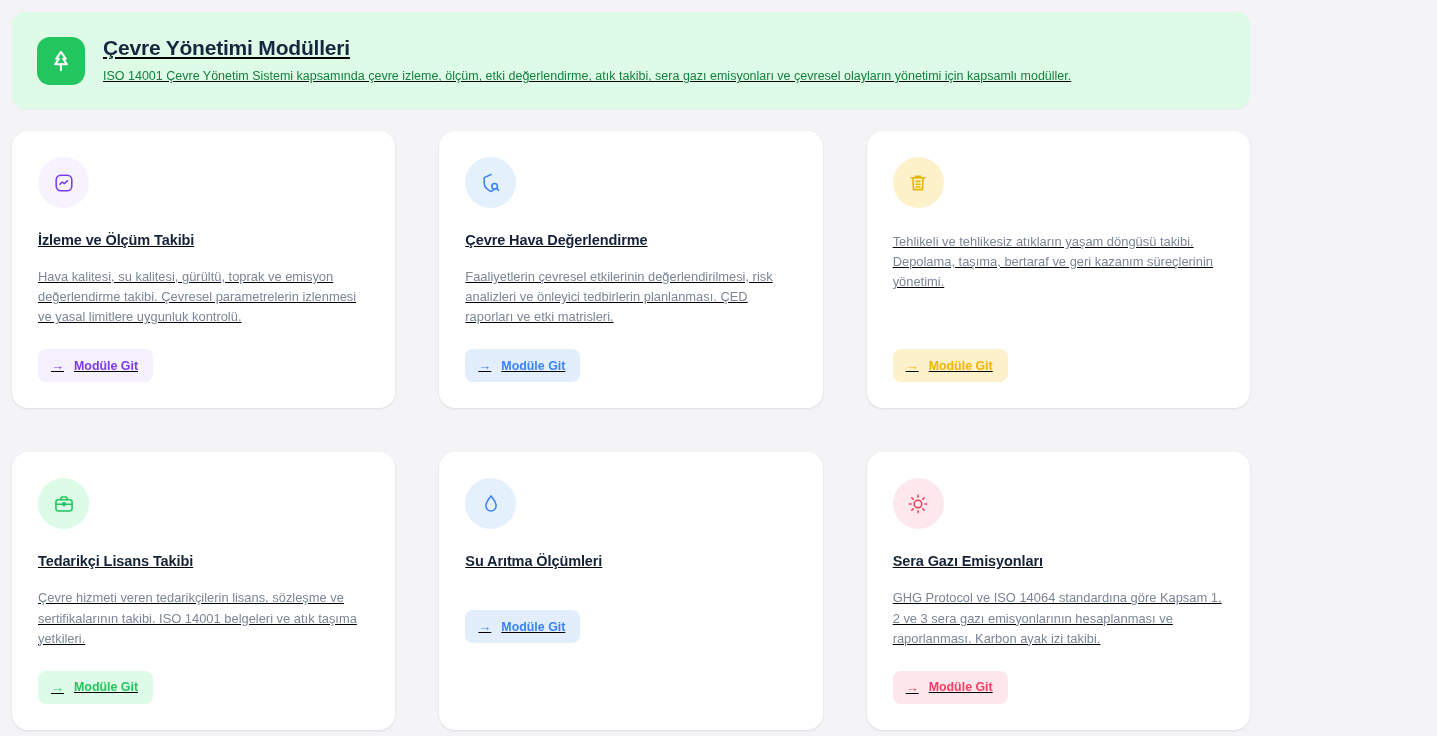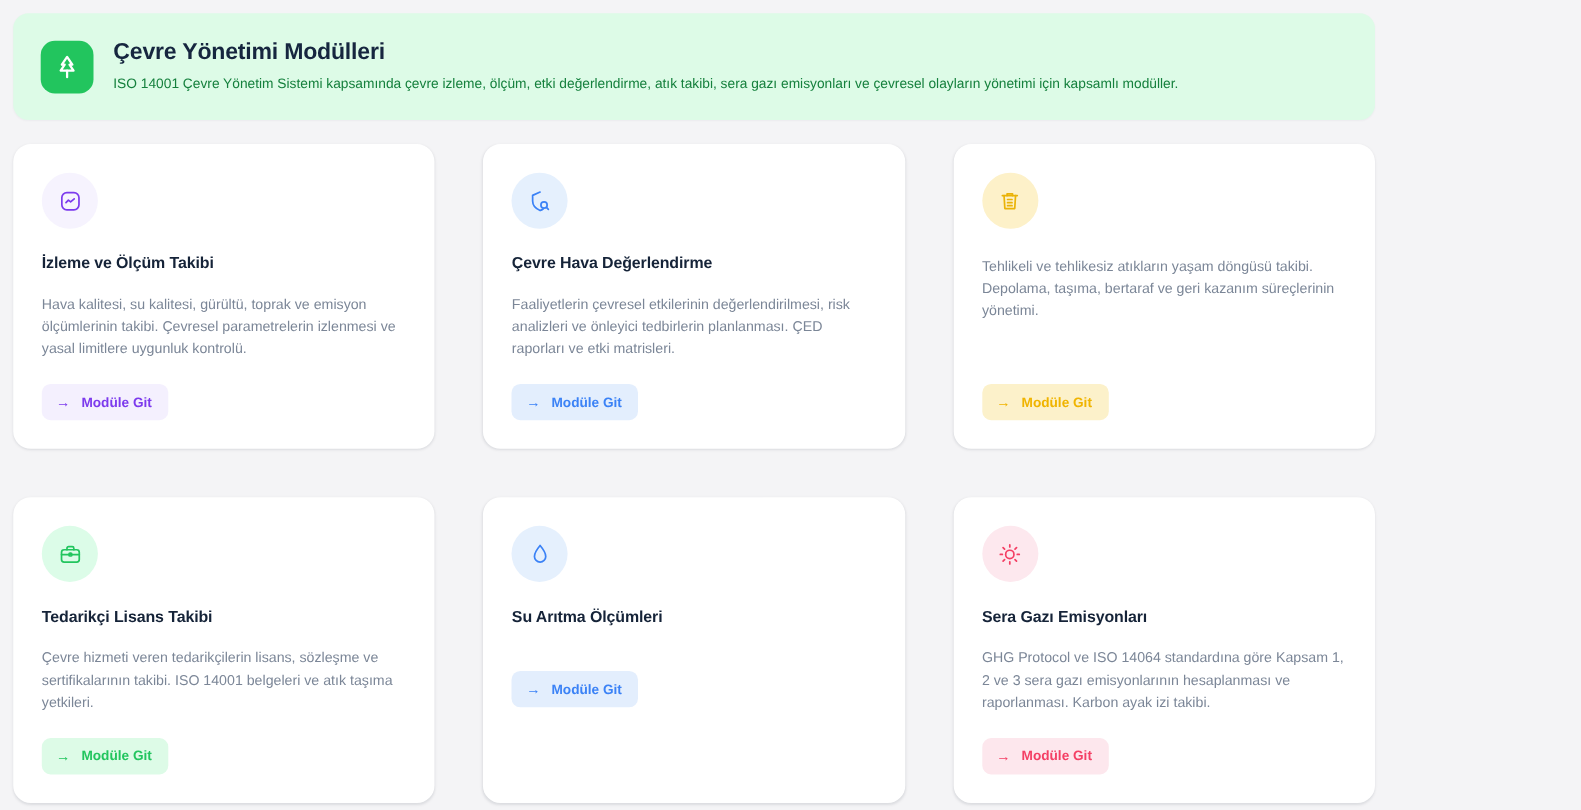--- a/index.html
+++ b/index.html
@@ -10,20 +10,21 @@
     background: #f4f4f6;
     font-family: "Liberation Sans", sans-serif;
     overflow: hidden;
   }
 
   .page {
     width: 1262px;
     height: 736px;
     position: relative;
     padding: 12px 12px 0 12px;
+    text-decoration: underline;
   }
 
   
   .header-banner {
     height: 97px;
     background: #ddfbe7;
     border-radius: 14px;
     display: flex;
     align-items: center;
     padding: 0 0 0 25px;
@@ -146,21 +147,21 @@
     <div class="card">
       <div class="card-icon-wrap" style="background:#f6f3fe">
         <span>
           <svg width="22" height="22" viewBox="0 0 24 24" fill="none" stroke="#7c3aed" stroke-width="1.7" stroke-linecap="round" stroke-linejoin="round">
             <rect x="3.5" y="3.5" width="17" height="17" rx="5"></rect>
             <path d="M7.6 13.4 L10 10.9 L12.2 12.6 L15.8 9.6"></path>
           </svg>
         </span>
       </div>
       <div class="card-title">İzleme ve Ölçüm Takibi</div>
-      <div class="card-desc">Hava kalitesi, su kalitesi, gürültü, toprak ve emisyon ölçümlerinin takibi. Çevresel parametrelerin izlenmesi ve yasal limitlere uygunluk kontrolü.</div>
+      <div class="card-desc">Hava kalitesi, su kalitesi, gürültü, toprak ve emisyon değerlendirme takibi. Çevresel parametrelerin izlenmesi ve yasal limitlere uygunluk kontrolü.</div>
       <button class="card-btn" style="background:#f4f0fe;color:#7c3aed">
         <span class="arrow">→</span>
         <span>Modüle Git</span>
       </button>
     </div>
 
     <div class="card">
       <div class="card-icon-wrap" style="background:#e5f0fd">
         <span>
           <svg width="22" height="22" viewBox="0 0 24 24" fill="none" stroke="#3b82f6" stroke-width="1.7" stroke-linecap="round" stroke-linejoin="round">

